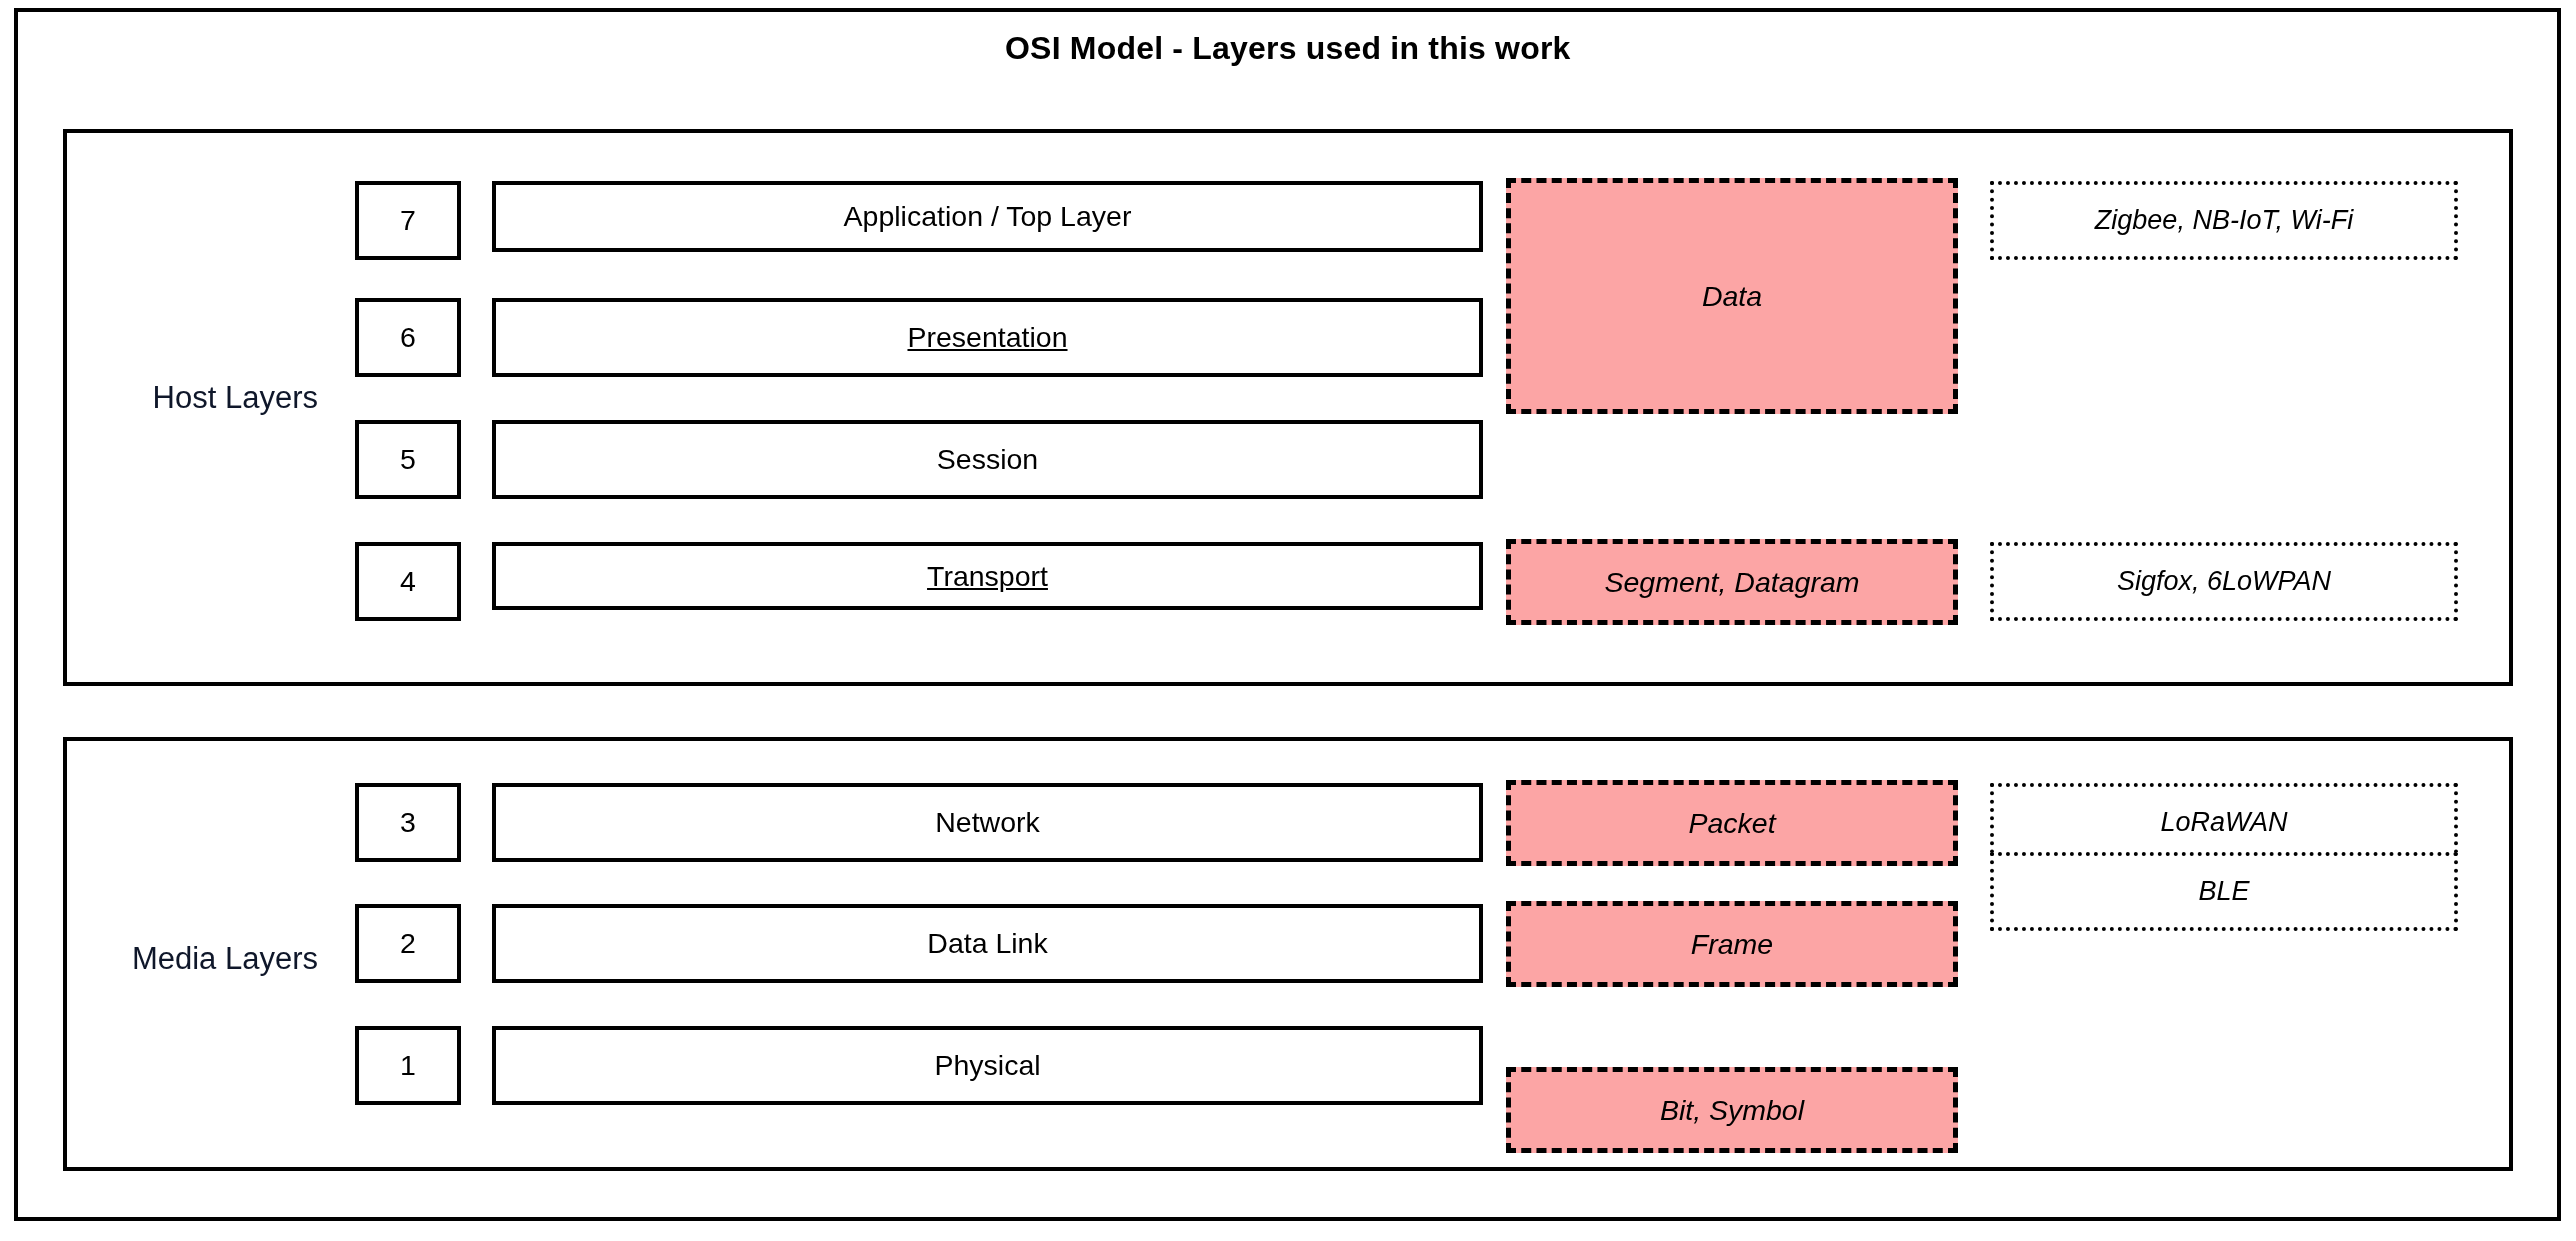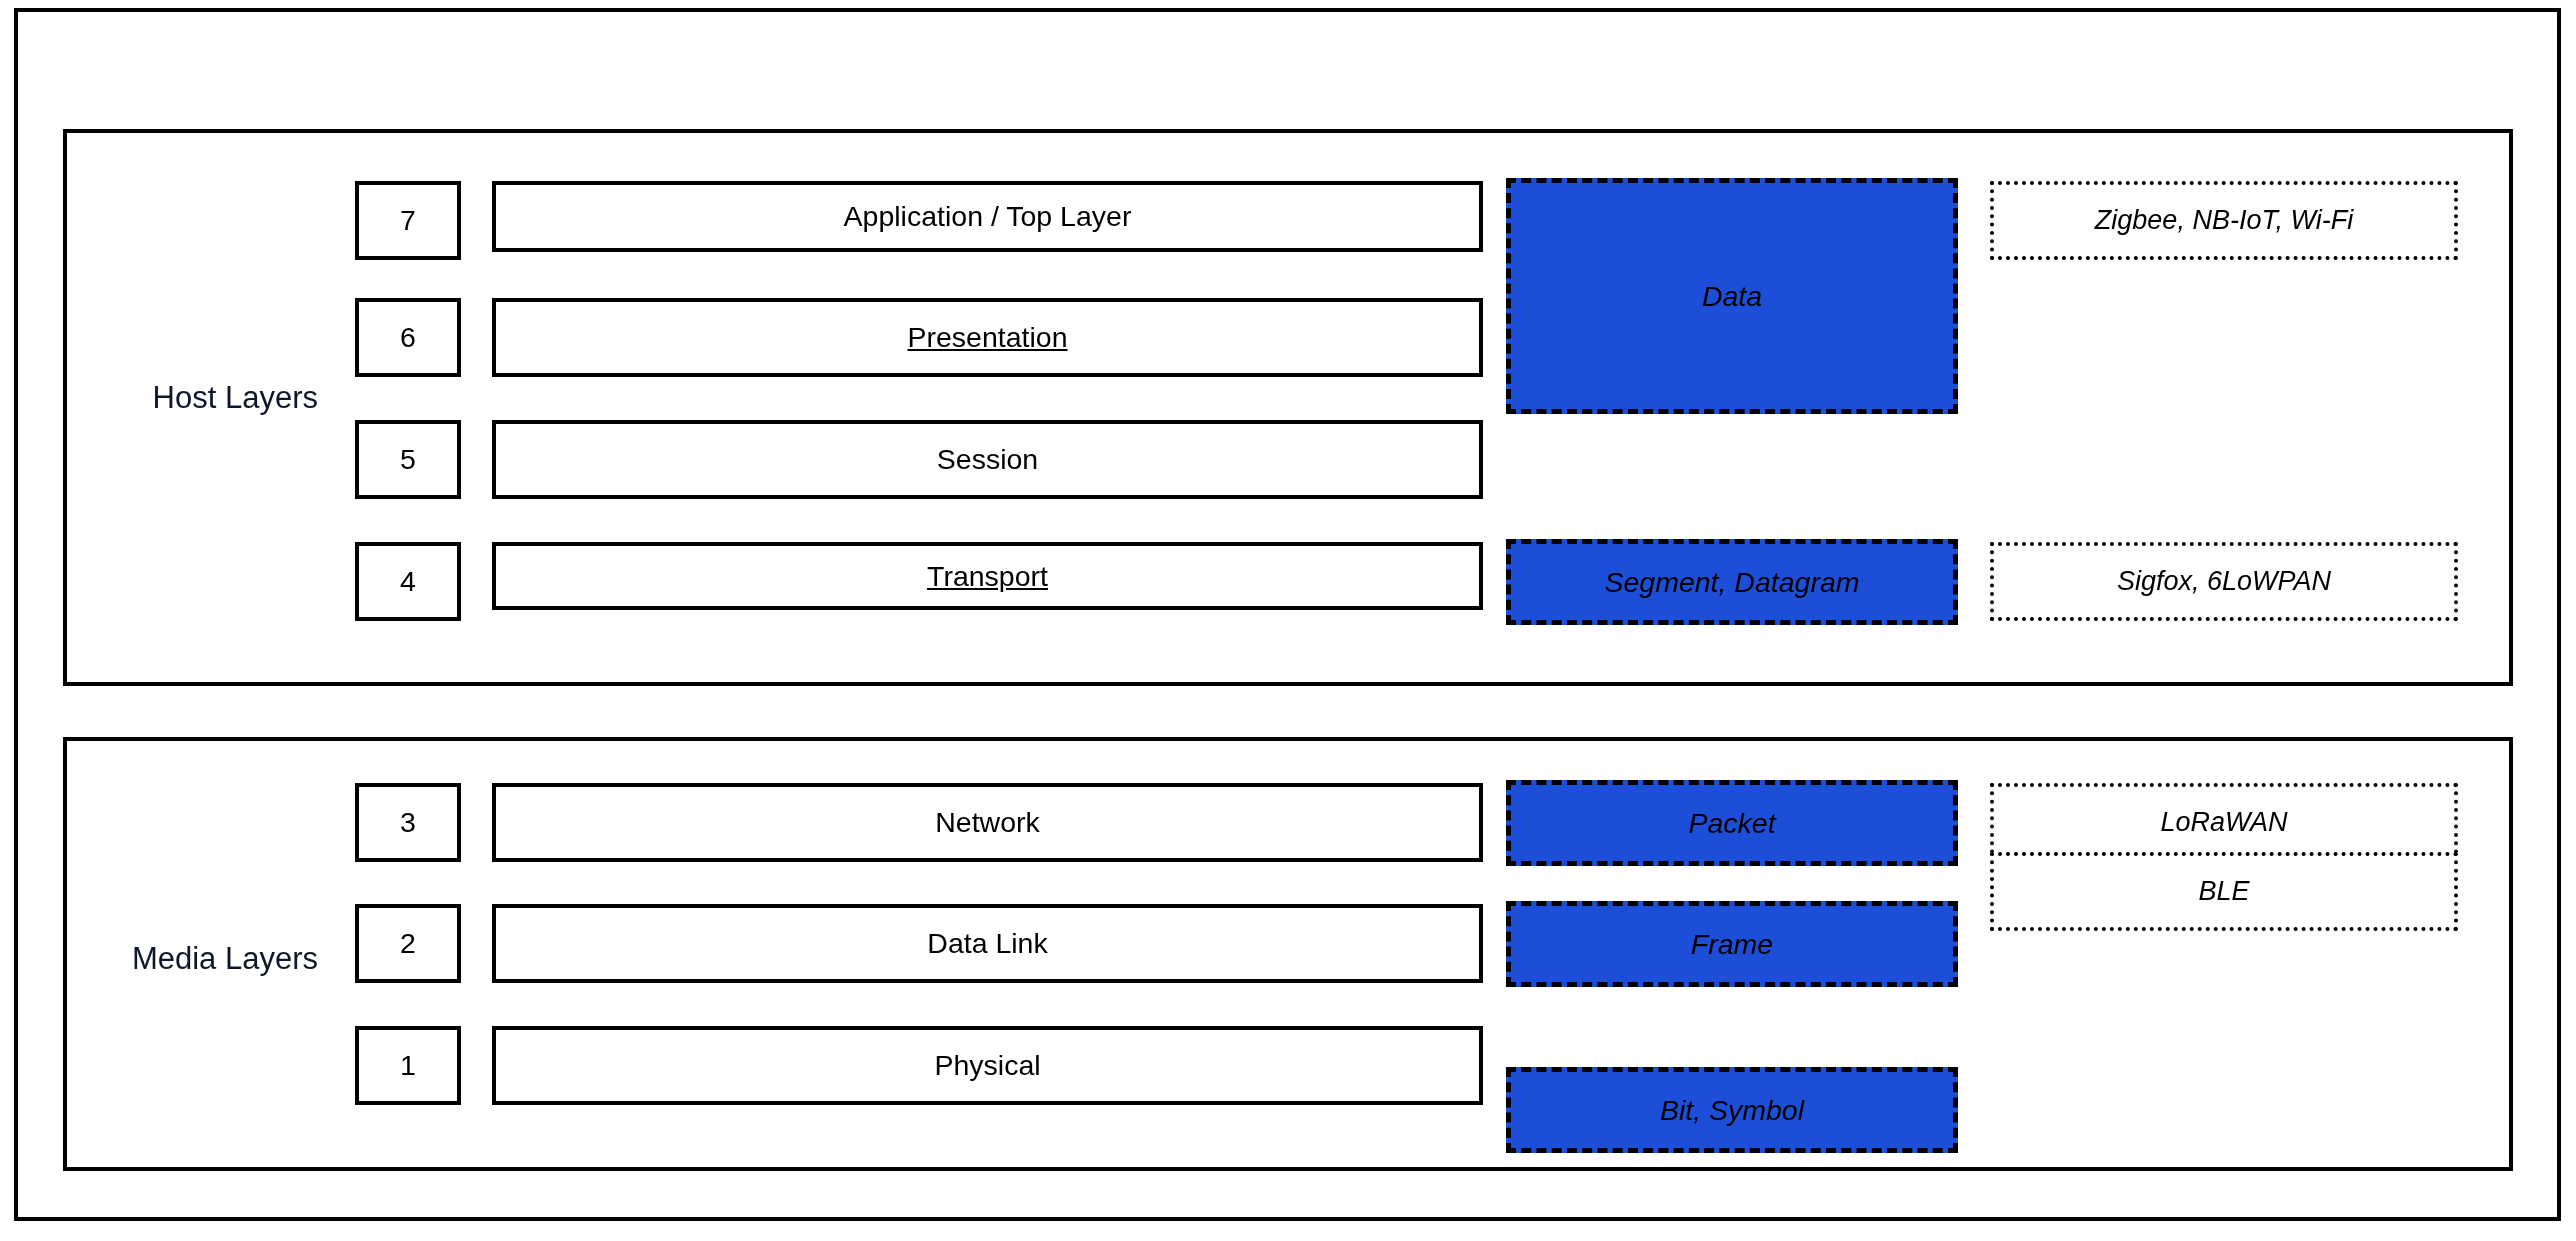--- a/index.html
+++ b/index.html
@@ -77,21 +77,21 @@
     background: #fff;
     display: flex; align-items: center; justify-content: center;
     font-size: 28.5px; color: #000;
   }
 
   .pdu-box {
     position: absolute;
     left: 1506px;
     width: 452px;
     border: 5.6px dashed #000;
-    background: #1d4ed8;
+    background: #fca5a5;
     display: flex; align-items: center; justify-content: center;
     font-size: 28.5px; font-style: italic; color: #000;
   }
 
   .tech-box {
     position: absolute;
     left: 1990px;
     width: 468px;
     border: 4.8px dotted #000;
     background: #fff;
@@ -100,20 +100,21 @@
     text-align: center;
   }
 </style>
 </head>
 <body>
 
 <div id="stage">
 
   <div class="outer-frame"></div>
 
+  <div class="diagram-title">OSI Model - Layers used in this work</div>
 
   <div class="group-panel" id="panel-host"></div>
   <div class="group-label" id="label-host">Host Layers</div>
 
   <div class="group-panel" id="panel-media"></div>
   <div class="group-label" id="label-media">Media Layers</div>
 
   <div class="layer-row">
     <div class="num-box" style="top:181px;height:79px;">7</div>
     <div class="name-box" style="top:181px;height:71px;">Application / Top Layer</div>

